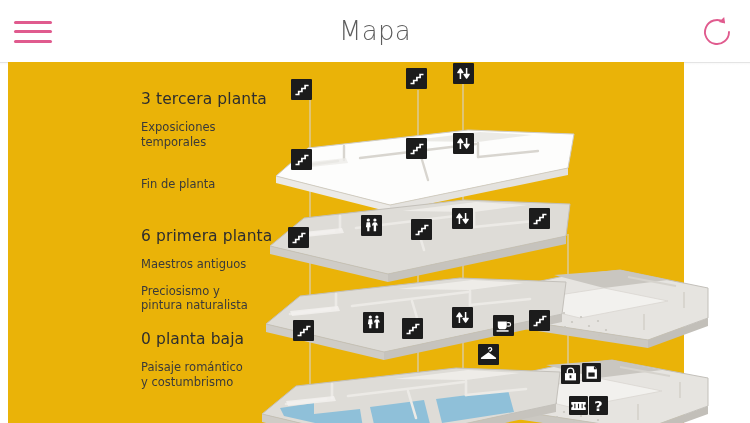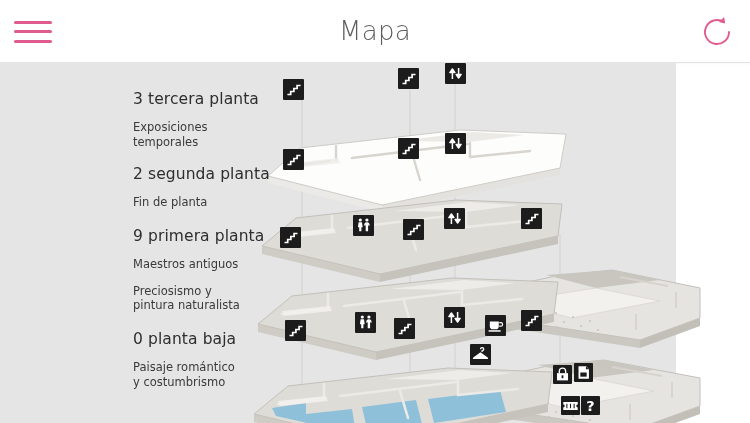--- a/index.html
+++ b/index.html
@@ -32,21 +32,21 @@
     position:absolute;left:0;top:0;width:750px;height:62px;
     line-height:62px;text-align:center;
     font-size:26px;font-weight:300;color:#5d5d5d;letter-spacing:.3px;
   }
   #refresh-btn{
     position:absolute;right:12px;top:11px;width:42px;height:42px;
     border:0;background:transparent;padding:0;cursor:pointer;
   }
 
   
-  #map-area{position:absolute;left:0;top:62px;width:676px;height:361px;background:#e5e5e5;}
+  #map-area{position:absolute;left:8px;top:62px;width:676px;height:361px;background:#eab308;}
   #map-svg{position:absolute;left:0;top:0;}
 
   
   .floor-legend{position:absolute;width:150px;}
   .floor-title{
     font-size:15.5px;font-weight:400;color:#2e2e2e;
     letter-spacing:.1px;margin:0 0 6px 0;white-space:nowrap;
   }
   .floor-desc{
     font-size:11.5px;color:#3a3a3a;line-height:14.5px;margin:12px 0 7px 0;
@@ -223,28 +223,27 @@
 
     <div class="floor-legend" id="legend-3">
       <p class="floor-title">3 tercera planta</p>
       <p class="floor-desc">
         <span>Exposiciones</span><br>
         <span>temporales</span>
       </p>
     </div>
 
     <div class="floor-legend" id="legend-2">
-      <p class="floor-title">2 segunda planta</p>
       <p class="floor-desc">
         <span>Fin de planta</span>
       </p>
     </div>
 
     <div class="floor-legend" id="legend-1">
-      <p class="floor-title">9 primera planta</p>
+      <p class="floor-title">6 primera planta</p>
       <p class="floor-desc">
         <span>Maestros antiguos</span>
       </p>
       <p class="floor-desc">
         <span>Preciosismo y</span><br>
         <span>pintura naturalista</span>
       </p>
     </div>
 
     <div class="floor-legend" id="legend-0">

